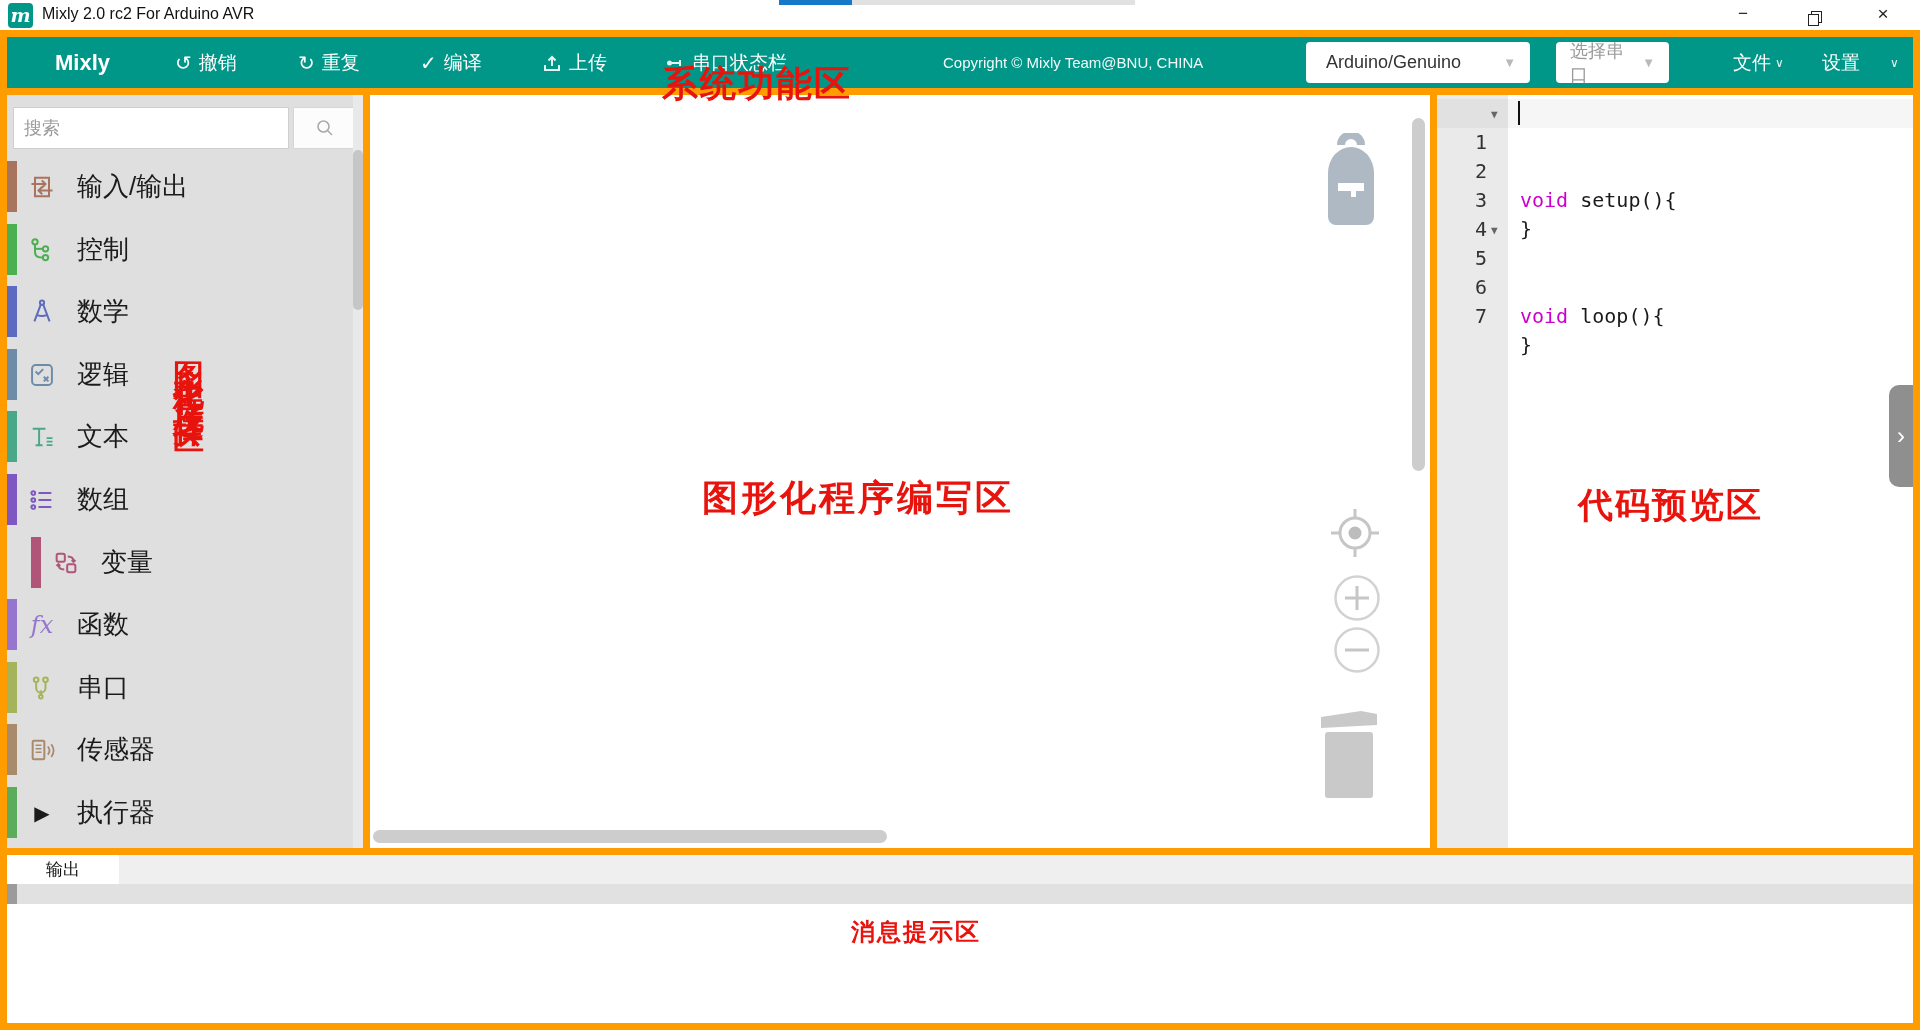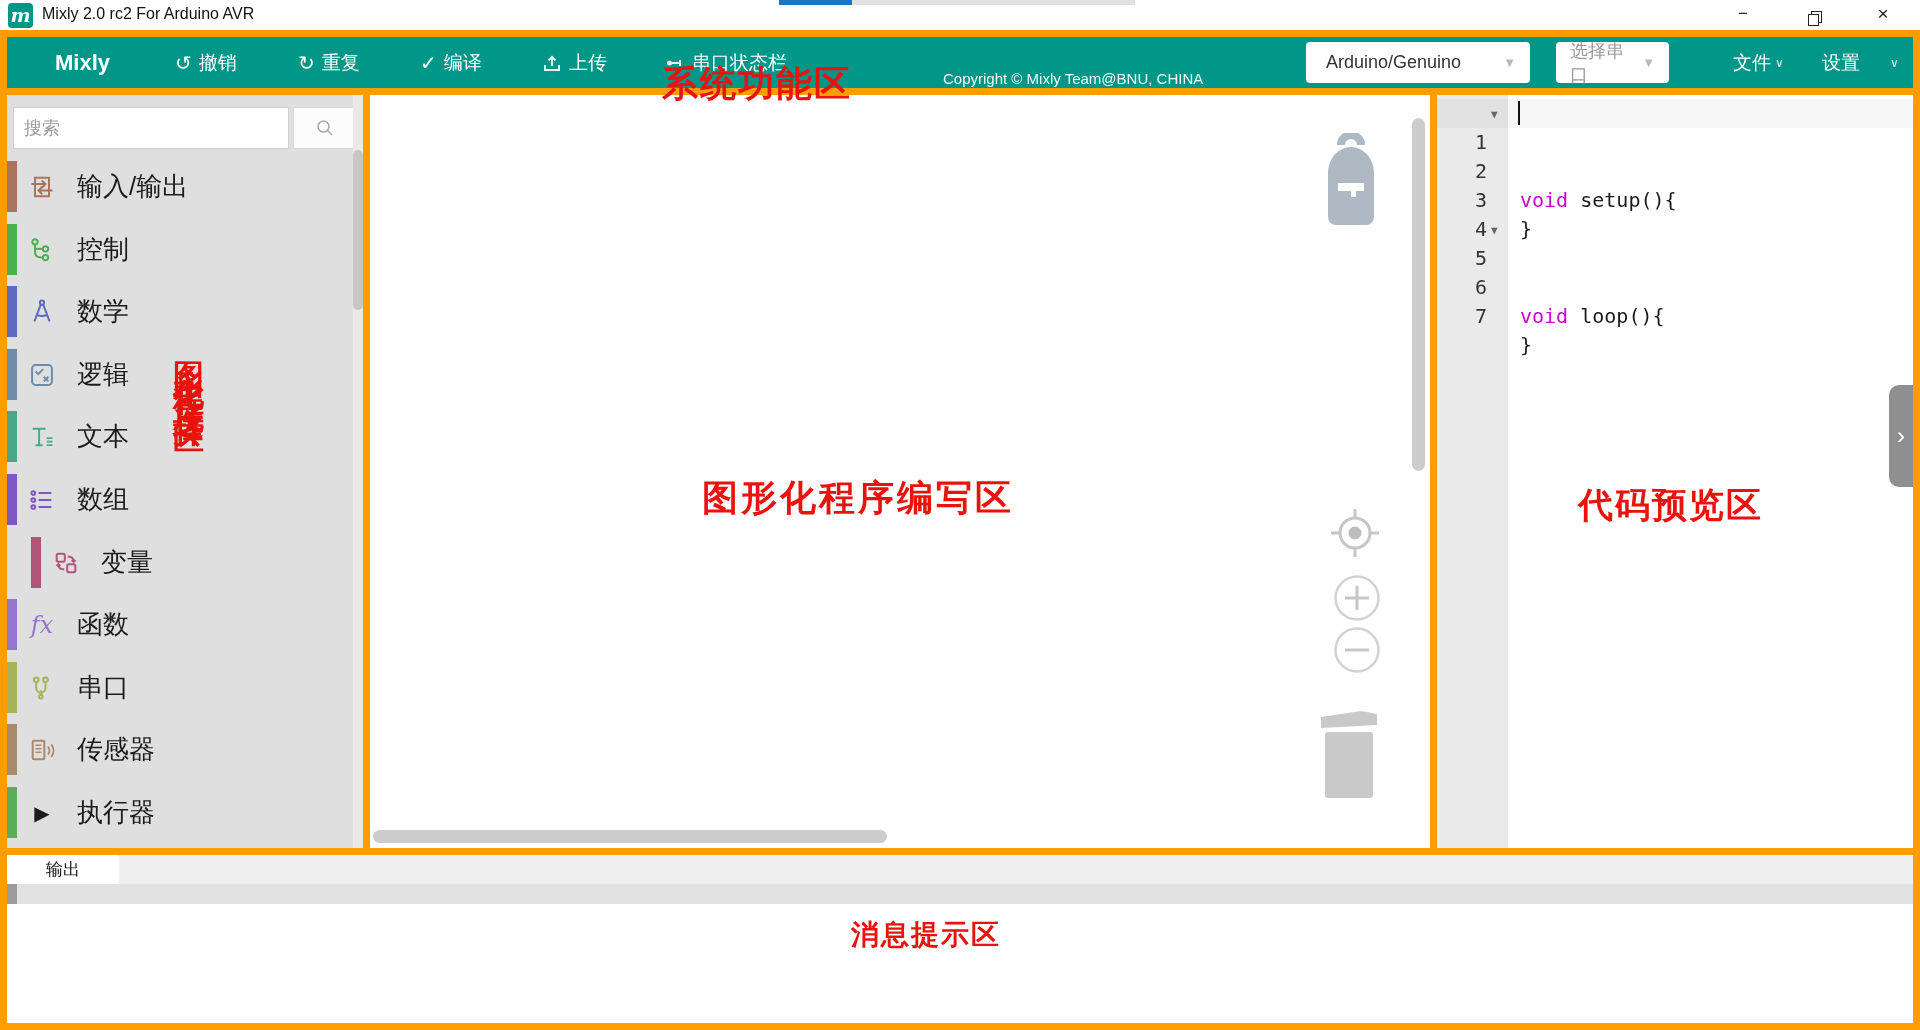--- a/index.html
+++ b/index.html
@@ -31,21 +31,21 @@
   .orange { background:#FF9C00; z-index:6; }
 
   
   #toolbar { left:7px; top:37px; width:1906px; height:51px; background:#009688; color:#fff; z-index:4; }
   .tbitem { position:absolute; top:0; height:51px; display:flex; align-items:center;
     font-size:19px; color:#fff; white-space:nowrap; }
   .tbicon { margin-right:7px; font-size:20px; line-height:1; }
   #tb-brand { left:48px; font-size:22px; font-weight:bold; }
   #tb-undo { left:168px; } #tb-redo { left:291px; } #tb-compile { left:413px; }
   #tb-upload { left:535px; } #tb-serialstat { left:658px; }
-  #tb-copyright { left:936px; font-size:15px; color:#F2FBFA;margin-top:16px; }
+  #tb-copyright { left:936px; font-size:15px; color:#F2FBFA; }
   .dropdown { position:absolute; top:5px; height:41px; background:#fff; border-radius:4px;
     display:flex; align-items:center; justify-content:space-between; padding:0 14px; }
   #dd-board { left:1299px; width:224px;padding-left:20px; }
   #dd-board .dd-label { color:#333; font-size:18px; }
   #dd-port { left:1549px; width:113px; }
   #dd-port .dd-label { color:#9a9a9a; font-size:18px; }
   .dd-caret { color:#b9b9b9; font-size:13px; margin-left:10px; }
   .tbmenu { position:absolute; top:0; height:51px; display:flex; align-items:center; font-size:19px; }
   #tb-file { left:1726px; } #tb-settings { left:1815px;gap:26px; }
   .chev { font-size:12px; margin-left:4px; color:#E6F4F2; }
@@ -101,21 +101,21 @@
     display:flex; align-items:center; justify-content:center; font-size:17px; color:#111; }
   #out-strip { position:absolute; left:0; top:29px; width:1906px; height:20px; background:#E1E1E1; }
   #out-block { position:absolute; left:0; top:29px; width:10px; height:20px; background:#9B9B9B; }
 
   
   .anno { position:absolute; color:#E8130C; font-family:"DejaVu Serif", serif; font-weight:bold; z-index:10; }
   #anno-toolbar { left:662px; top:48px; font-size:36px; letter-spacing:2px;margin-top:12px; }
   #anno-sidebar { left:168px; top:337px; font-size:31px; writing-mode:vertical-rl; text-orientation:upright; letter-spacing:9px; }
   #anno-canvas { left:702px; top:474px; font-size:36px; letter-spacing:3px; }
   #anno-code { left:1578px; top:482px; font-size:35px; letter-spacing:2px; }
-  #anno-output { left:851px; top:916px; font-size:28px; letter-spacing:2px; }
+  #anno-output { left:851px; top:916px; font-size:24px; letter-spacing:2px; }
 
   svg { display:block; }
 </style>
 </head>
 <body>
 
 <div id="app">
 
   <div id="titlebar" class="abs">
     <div id="app-logo" class="abs">m</div>

